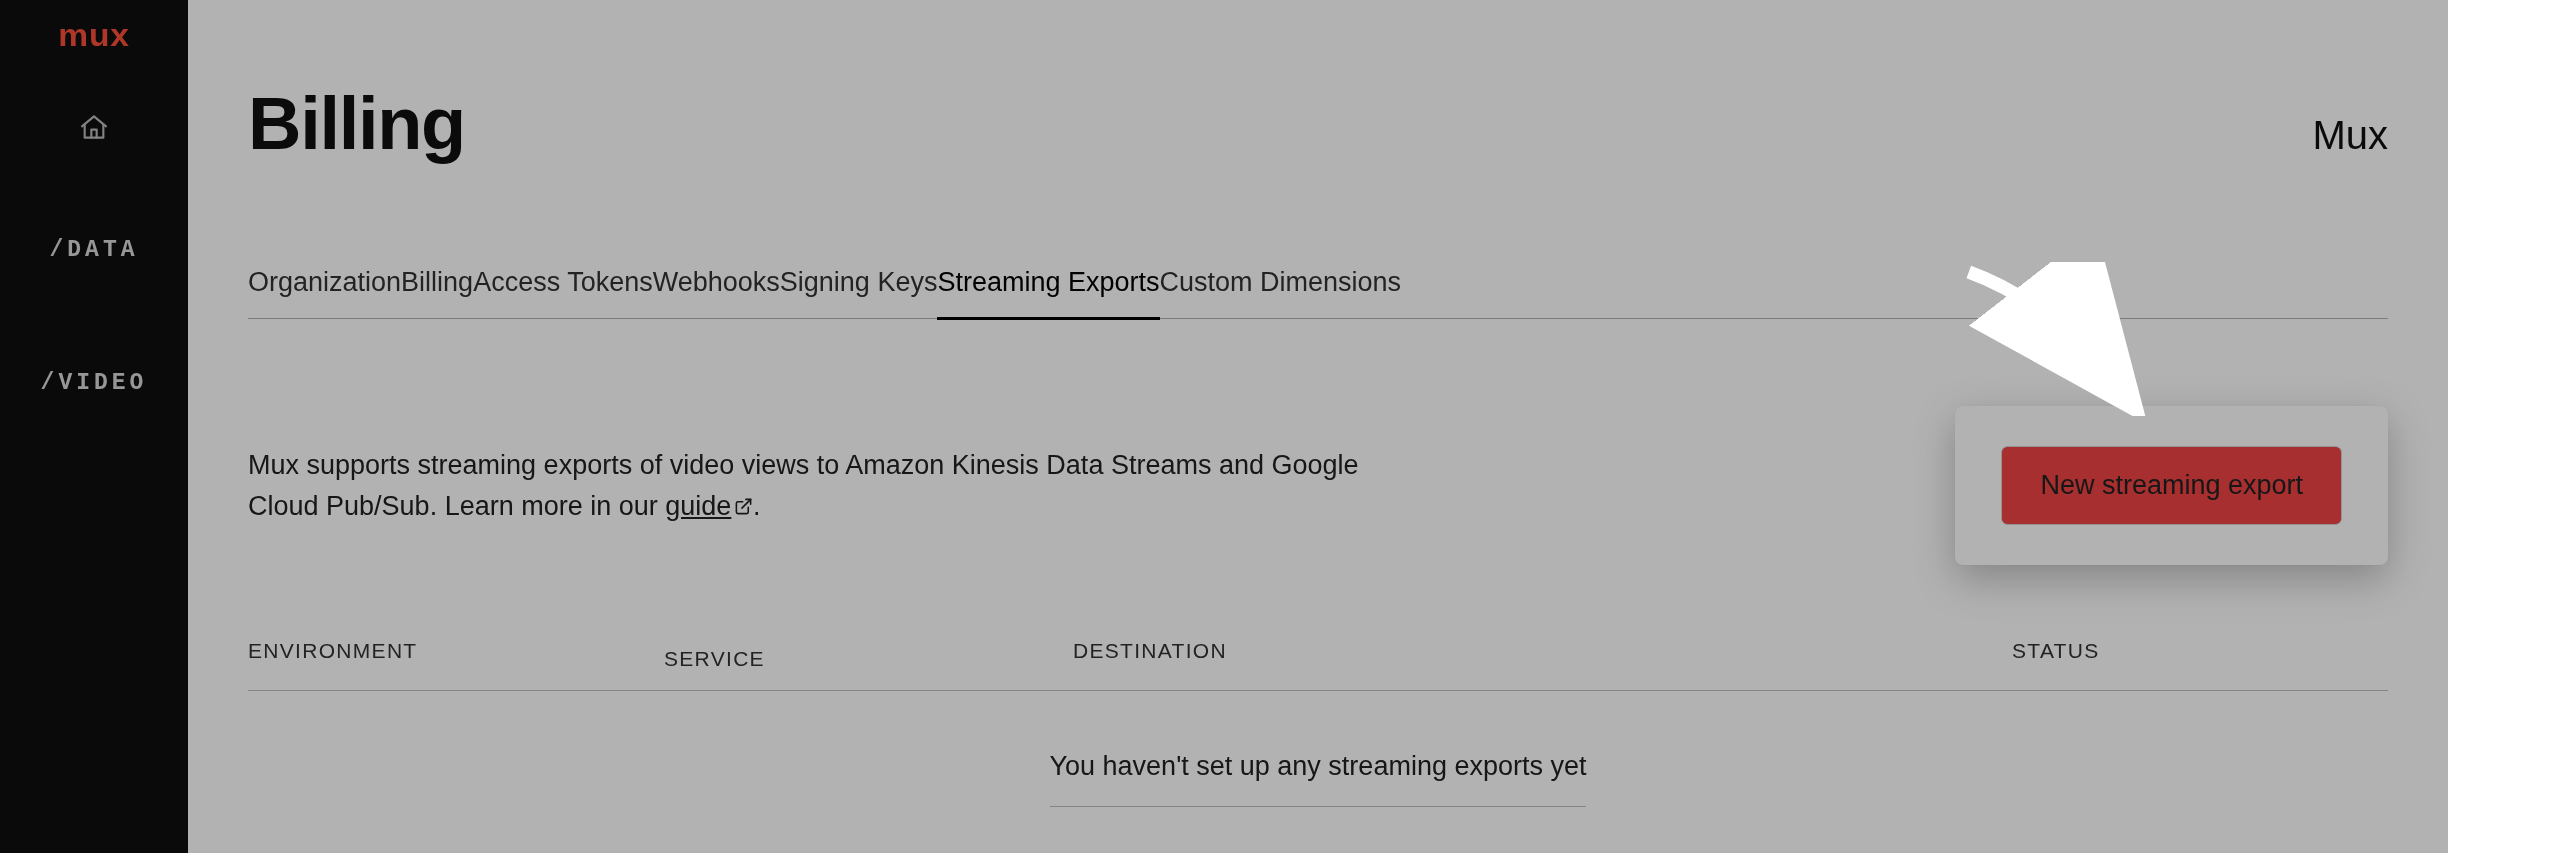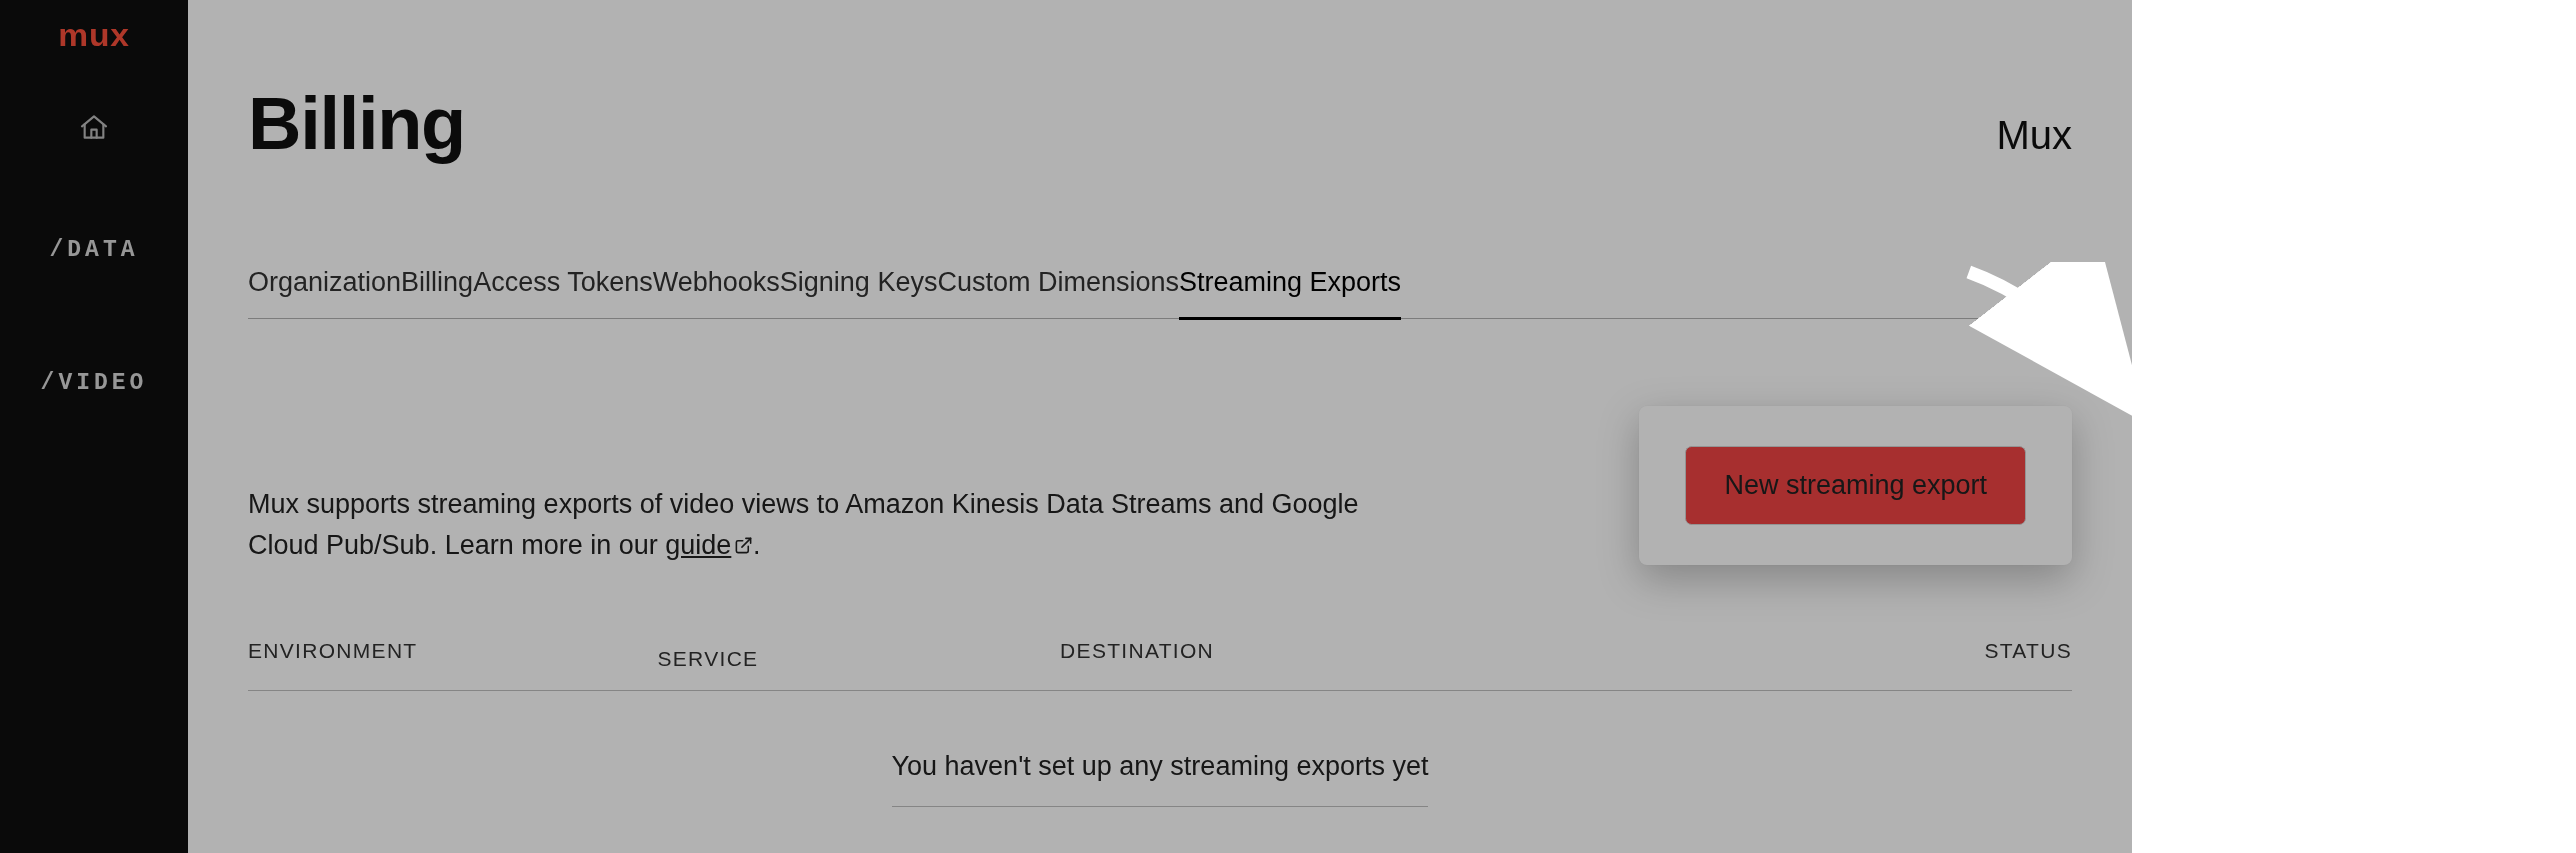--- a/index.html
+++ b/index.html
@@ -7,21 +7,21 @@
   body {
     font-family: -apple-system, BlinkMacSystemFont, "Segoe UI", Helvetica, Arial, sans-serif;
     color: #222;
     background: #fff;
     overflow: hidden;
     position: relative;
   }
 
   .viewport {
     position: relative;
-    width: 2132px;
+    width: 2448px;
     height: 854px;
     transform-origin: top left;
     border-radius: 11px;
   }
 
   
   .dim-overlay {
     position: absolute;
     inset: 0;
     background: rgba(0,0,0,0.30);
@@ -110,21 +110,21 @@
   .tab.active {
     color: #000;
     font-weight: 500;
     border-bottom: 3.4px solid #000;
     margin-bottom: -2px;
   }
 
   .desc-row {
     display: flex;
     justify-content: space-between;
-    align-items: flex-end;
+    align-items: center;
     margin-top: 87px;
     gap: 40px;
   }
   .description {
     font-size: 27px;
     line-height: 1.5;
     color: #222;
     max-width: 1174px;
   }
   .guide-link {
@@ -223,22 +223,22 @@
       <h1 class="page-title">Billing</h1>
       <div class="org-name">Mux</div>
     </div>
 
     <div class="tabs">
       <div class="tab">Organization</div>
       <div class="tab">Billing</div>
       <div class="tab">Access Tokens</div>
       <div class="tab">Webhooks</div>
       <div class="tab">Signing Keys</div>
+      <div class="tab active">Streaming Exports</div>
       <div class="tab">Custom Dimensions</div>
-      <div class="tab active">Streaming Exports</div>
     </div>
 
     <div class="desc-row">
       <p class="description">
         <span>Mux supports streaming exports of video views to Amazon Kinesis Data Streams and Google Cloud Pub/Sub. Learn more in our </span>
         <a class="guide-link"><span>guide</span><span class="ext-icon"><svg viewBox="0 0 24 24" fill="none" stroke="currentColor" stroke-width="2" stroke-linecap="round" stroke-linejoin="round">
                 <path d="M18 13v6a2 2 0 0 1-2 2H5a2 2 0 0 1-2-2V8a2 2 0 0 1 2-2h6"></path>
                 <polyline points="15 3 21 3 21 9"></polyline>
                 <line x1="10" y1="14" x2="21" y2="3"></line>
               </svg></span></a><span>.</span>

